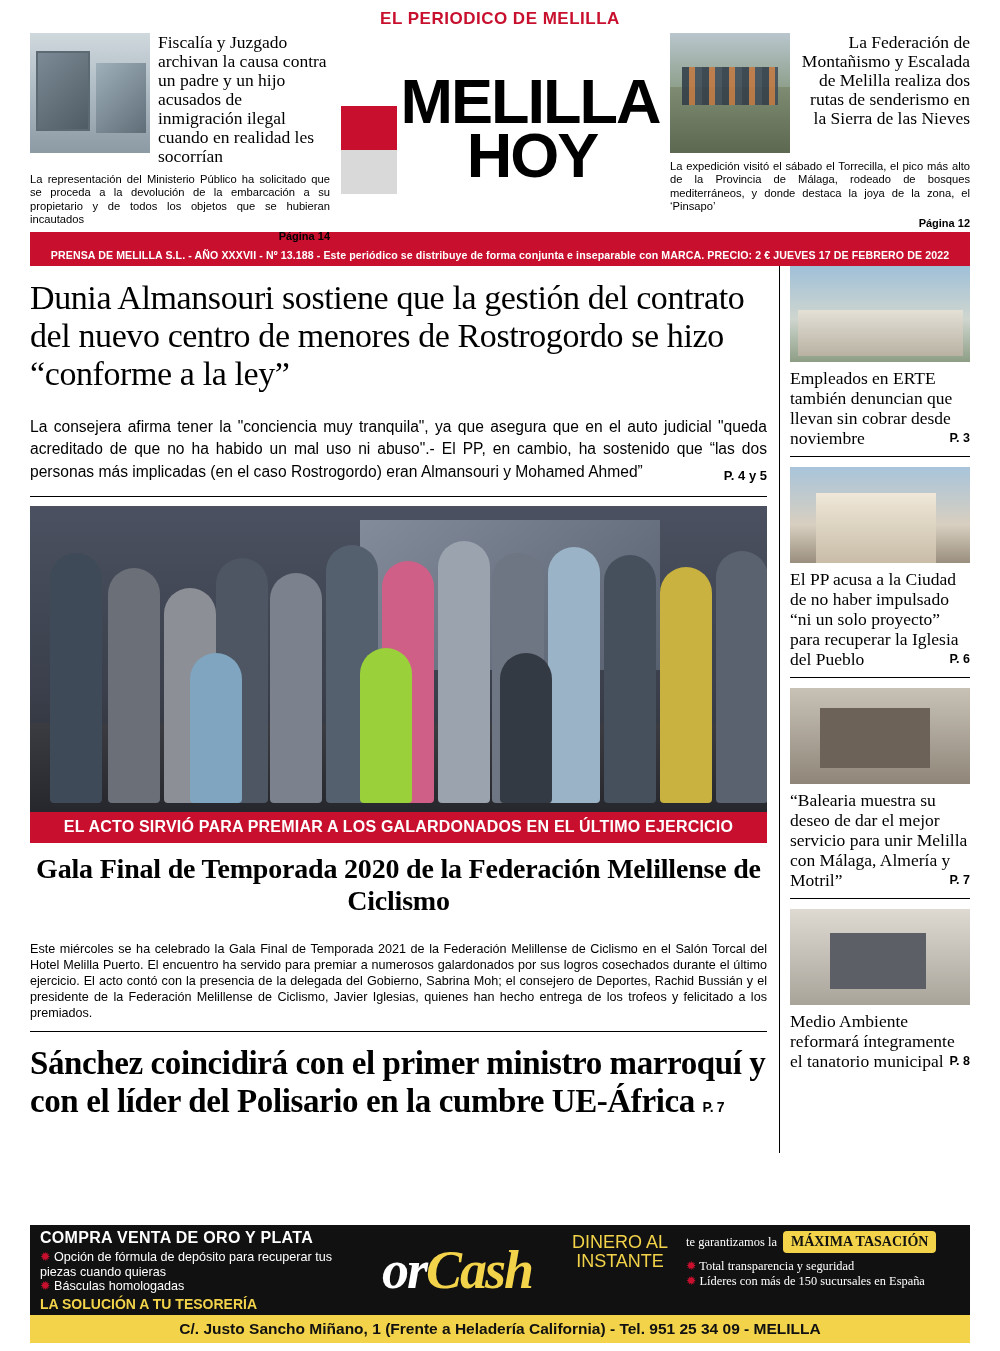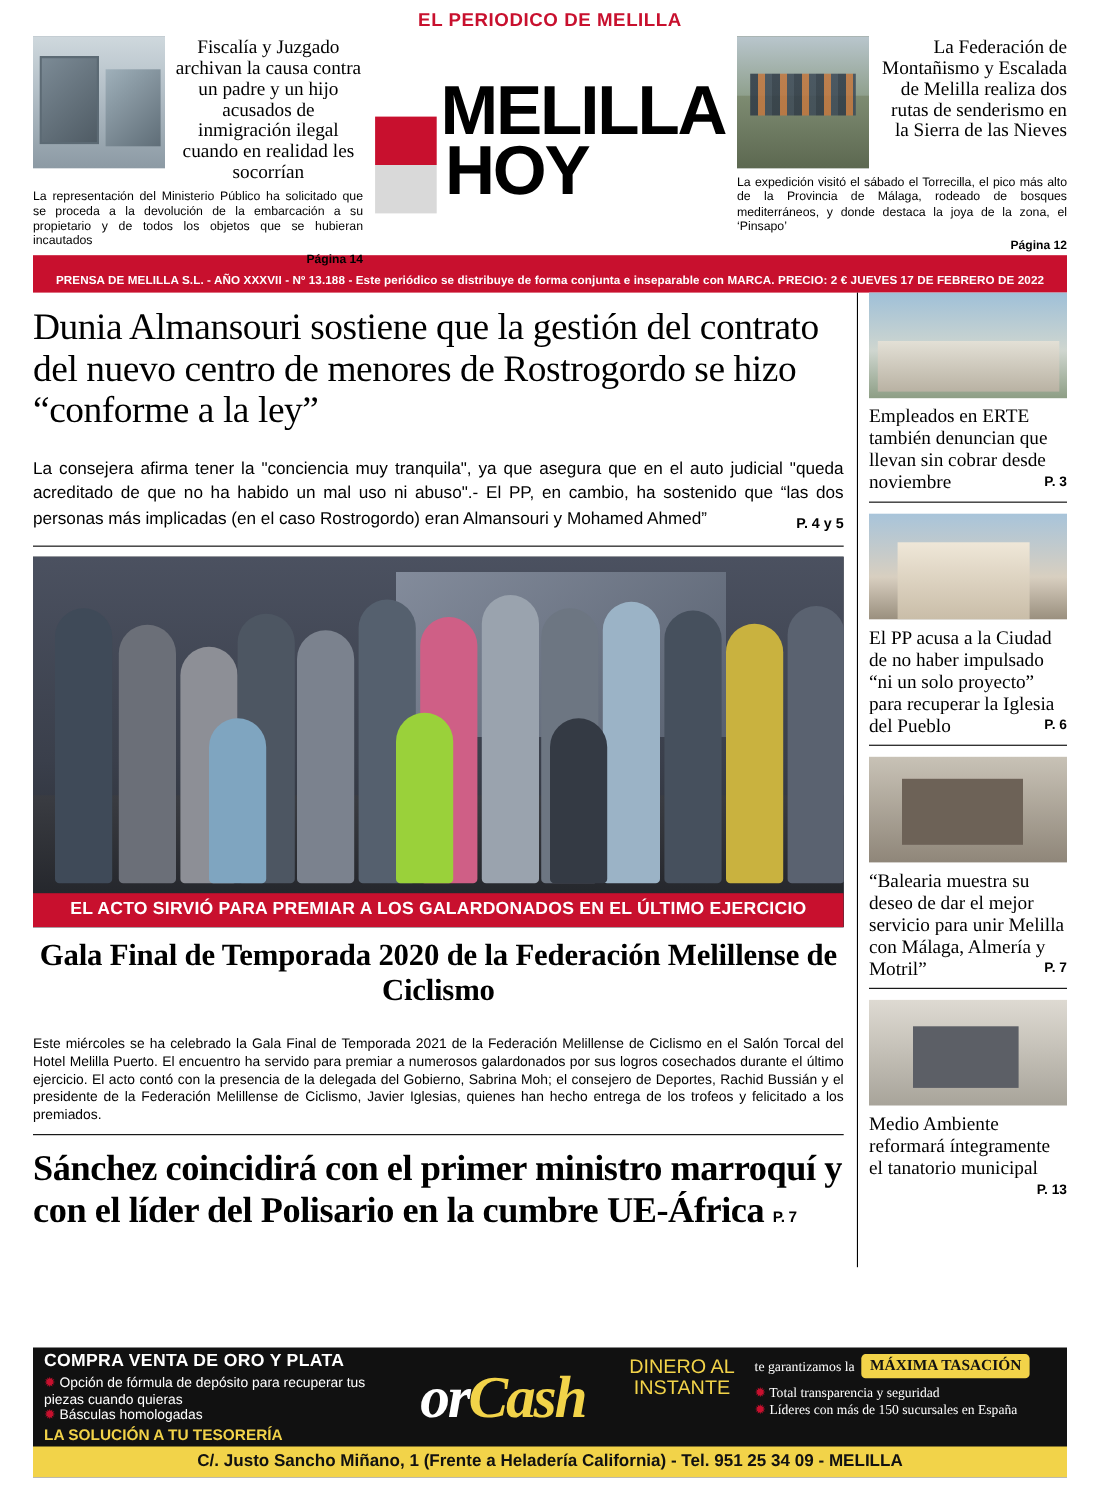--- a/index.html
+++ b/index.html
@@ -31,21 +31,21 @@
     height:22px;
   }
   .top-row{
     display:flex;
     align-items:flex-start;
     gap:10px;
     margin-top:2px;
   }
   .top-col-left{width:300px;}
   .top-col-right{width:300px;}
-  .top-col-mid{flex:1;}
+  .top-col-mid{flex:1;text-align:center;}
 
   .teaser-top{display:flex;gap:8px;}
   .teaser-photo{
     width:120px;height:120px;
     background:#9aa7b0;
     position:relative;
     overflow:hidden;
     flex:none;
   }
   .teaser-photo.right-photo{background:#6f7d6b;}
@@ -77,21 +77,21 @@
     opacity:.85;
   }
 
   .teaser-head{
     font-family:"Liberation Serif", serif;
     font-size:17.5px;
     line-height:19px;
     font-weight:400;
     text-align:right;
   }
-  .teaser-head.left{text-align:center;}
+  .teaser-head.left{text-align:left;}
   .teaser-head.right{text-align:right;}
   .teaser-sub{
     font-family:"Liberation Sans", sans-serif;
     font-size:11.2px;
     line-height:13.4px;
     margin-top:7px;
     text-align:justify;
   }
   .teaser-page{
     font-family:"Liberation Sans", sans-serif;
@@ -426,21 +426,21 @@
           <span class="pg">P. 7</span>
         </div>
         <div style="clear:both"></div>
         <div class="side-rule"></div>
       </div>
 
       <div class="side-item">
         <div class="side-photo sp4"></div>
         <div class="side-head">
           <span>Medio Ambiente reformará íntegramente el tanatorio municipal</span>
-          <span class="pg">P. 13</span>
+          <span class="pg">P. 8</span>
         </div>
         <div style="clear:both"></div>
       </div>
 
     </div>
   </div>
 
   <div class="ad">
     <div class="ad-top">
       <div class="ad-left">

